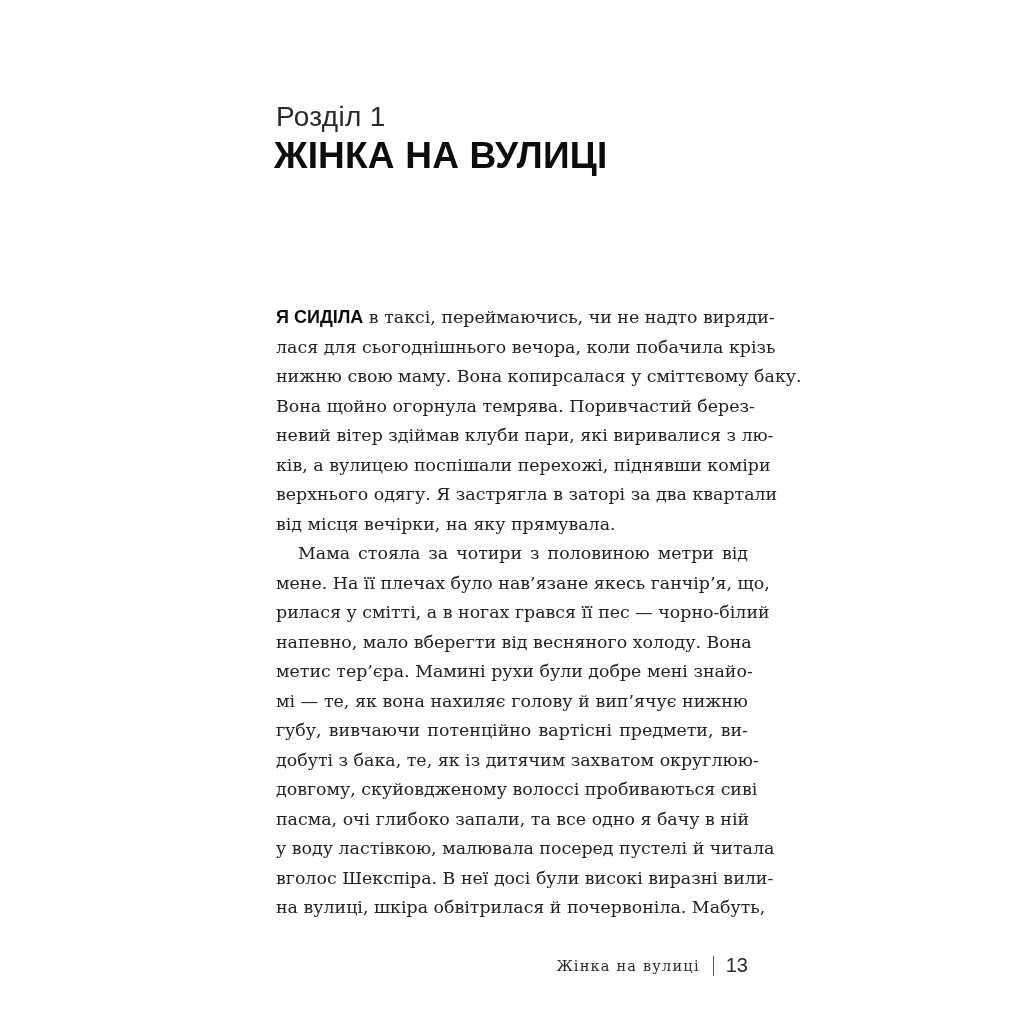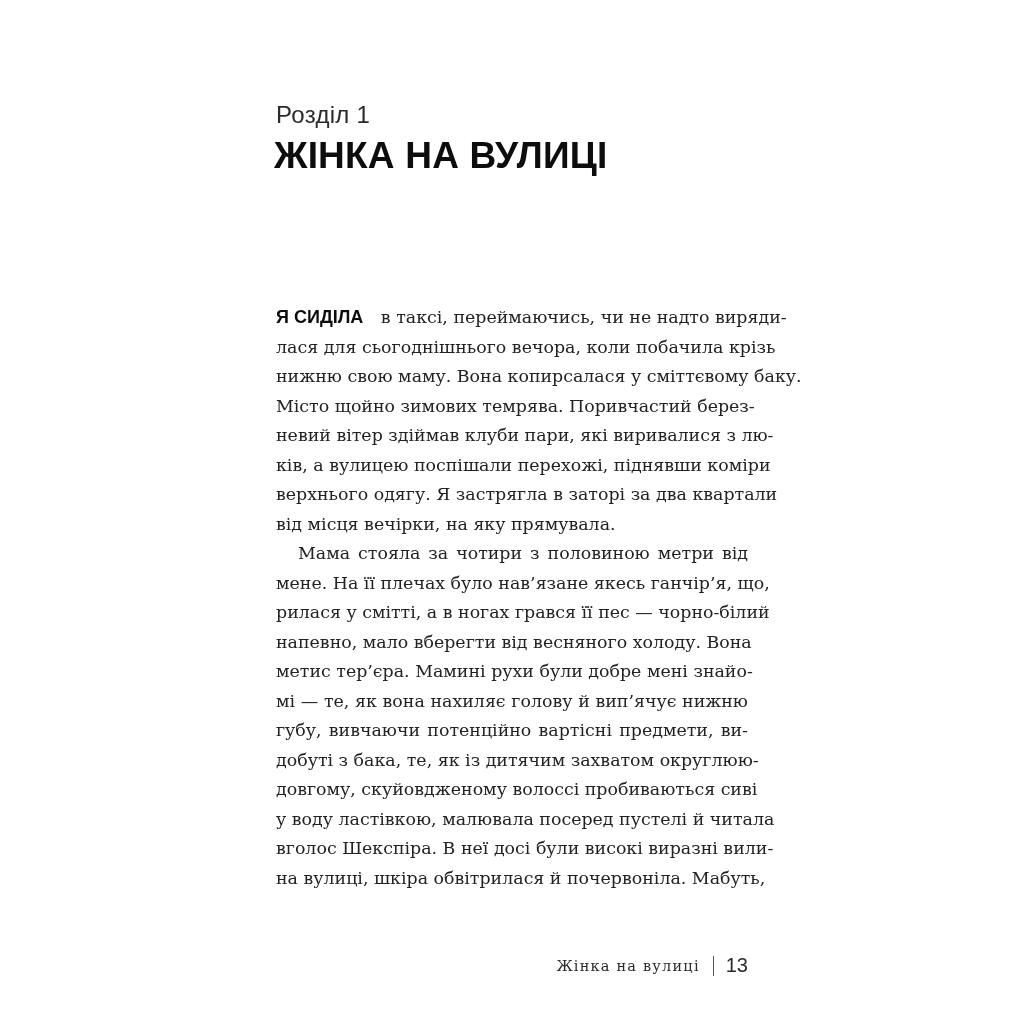--- a/index.html
+++ b/index.html
@@ -18,21 +18,21 @@
       position: absolute;
       left: 0; top: 0;
       width: 1024px; height: 1024px;
       background: #ffffff;
     }
     .chapter-label {
       position: absolute;
       left: 276px;
       top: 101px;
       font-family: "Liberation Sans", sans-serif;
-      font-size: 24px;
+      font-size: 28px;
       color: #2a2a2a;
       letter-spacing: 0.3px;
     }
     .chapter-title {
       position: absolute;
       left: 274px;
       top: 135px;
       font-family: "Liberation Sans", sans-serif;
       font-weight: bold;
       font-size: 37px;
@@ -61,21 +61,21 @@
       text-align-last: left;
     }
     .line.indent {
       text-indent: 22px;
     }
     .lead-in {
       font-family: "Liberation Sans", sans-serif;
       font-weight: bold;
       font-size: 18px;
       color: #0d0d0d;
-      margin-right: 12px;
+      margin-right: 0;
     }
     .footer {
       position: absolute;
       top: 954px;
       right: 276px;
       display: flex;
       align-items: center;
       font-family: "DejaVu Serif", serif;
       color: #2a2a2a;
     }
@@ -101,35 +101,36 @@
 <div class="page">
 
   <div class="chapter-label">Розділ 1</div>
   <div class="chapter-title">ЖІНКА НА ВУЛИЦІ</div>
 
   <div class="body-text">
 
     <span class="line"><span class="lead-in">Я СИДІЛА</span> <span>в таксі, переймаючись, чи не надто виряди-</span></span>
     <span class="line">лася для сьогоднішнього вечора, коли побачила крізь</span>
     <span class="line">нижню свою маму. Вона копирсалася у сміттєвому баку.</span>
-    <span class="line">Місто щойно зимових темрява. Поривчастий берез-</span>
+    <span class="line">Вона щойно огорнула темрява. Поривчастий берез-</span>
     <span class="line">невий вітер здіймав клуби пари, які виривалися з лю-</span>
     <span class="line">ків, а вулицею поспішали перехожі, піднявши коміри</span>
     <span class="line">верхнього одягу. Я застрягла в заторі за два квартали</span>
     <span class="line last">від місця вечірки, на яку прямувала.</span>
 
     <span class="line indent">Мама стояла за чотири з половиною метри від</span>
     <span class="line">мене. На її плечах було нав’язане якесь ганчір’я, що,</span>
     <span class="line">рилася у смітті, а в ногах грався її пес — чорно-білий</span>
     <span class="line">напевно, мало вберегти від весняного холоду. Вона</span>
     <span class="line">метис тер’єра. Мамині рухи були добре мені знайо-</span>
     <span class="line">мі — те, як вона нахиляє голову й вип’ячує нижню</span>
     <span class="line">губу, вивчаючи потенційно вартісні предмети, ви-</span>
     <span class="line">добуті з бака, те, як із дитячим захватом округлюю-</span>
     <span class="line">довгому, скуйовдженому волоссі пробиваються сиві</span>
+    <span class="line">пасма, очі глибоко запали, та все одно я бачу в ній</span>
     <span class="line">у воду ластівкою, малювала посеред пустелі й читала</span>
     <span class="line">вголос Шекспіра. В неї досі були високі виразні вили-</span>
     <span class="line">на вулиці, шкіра обвітрилася й почервоніла. Мабуть,</span>
   </div>
 
   <div class="footer">
     <span class="footer-title">Жінка на вулиці</span>
     <span class="footer-sep"></span>
     <span class="footer-page">13</span>
   </div>

